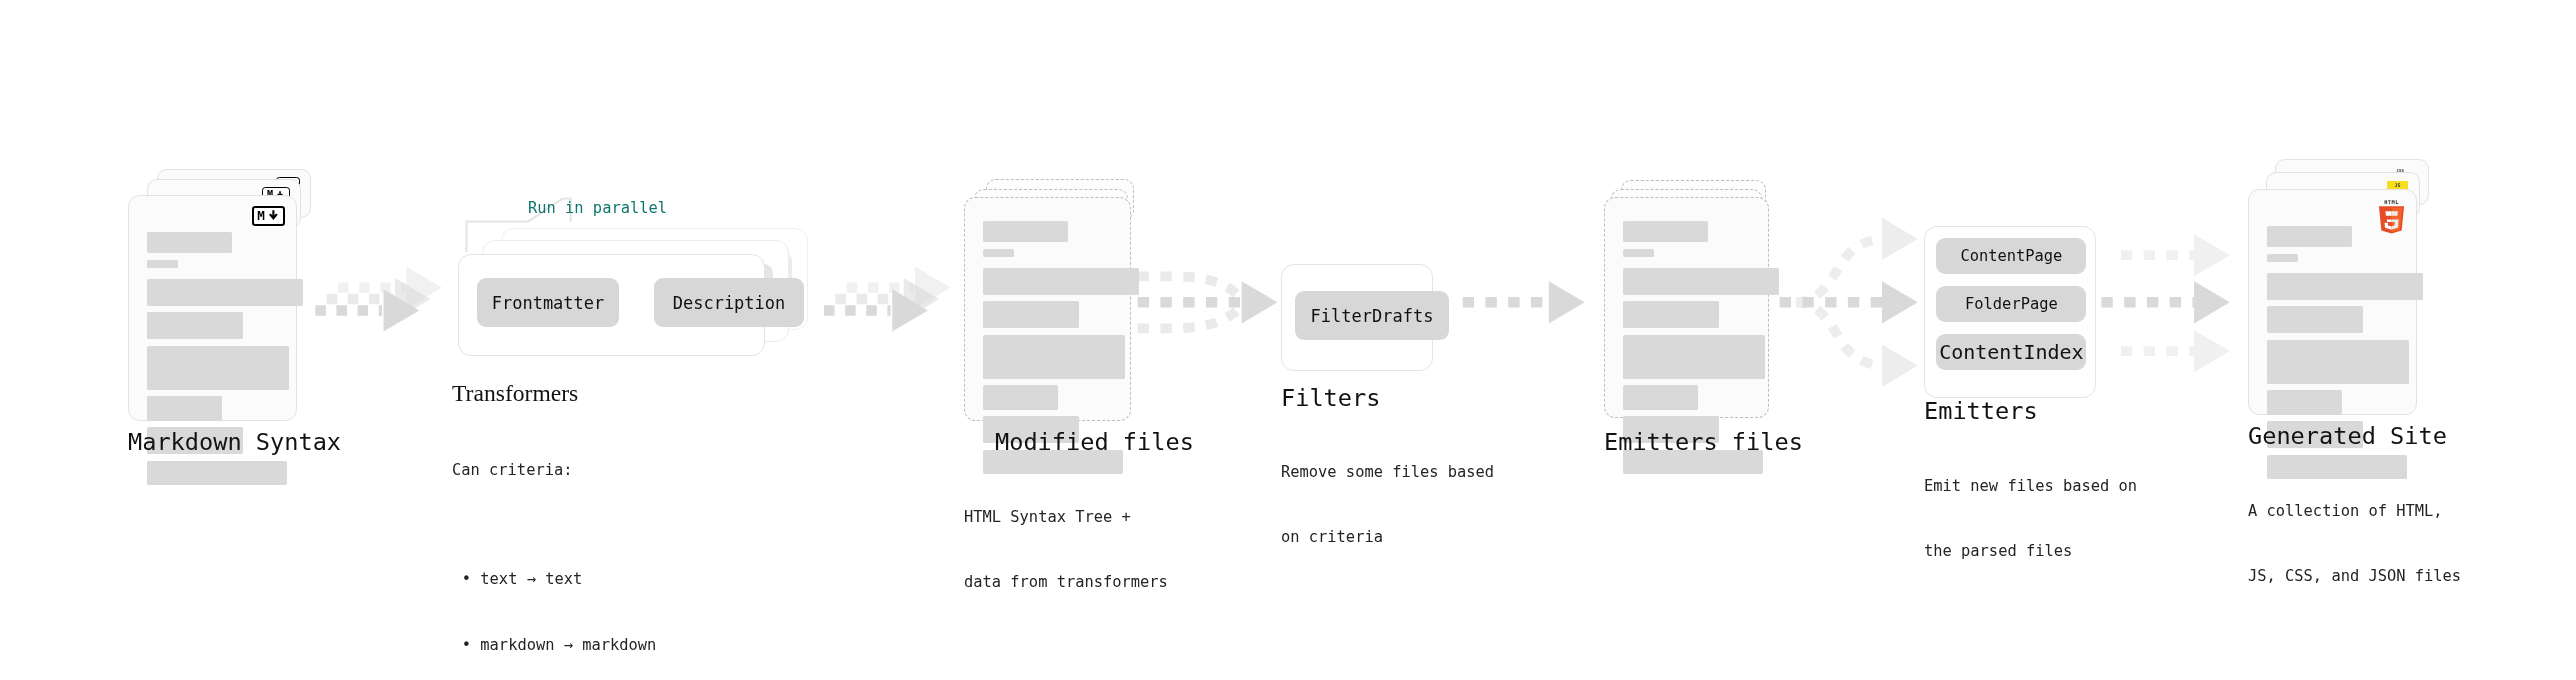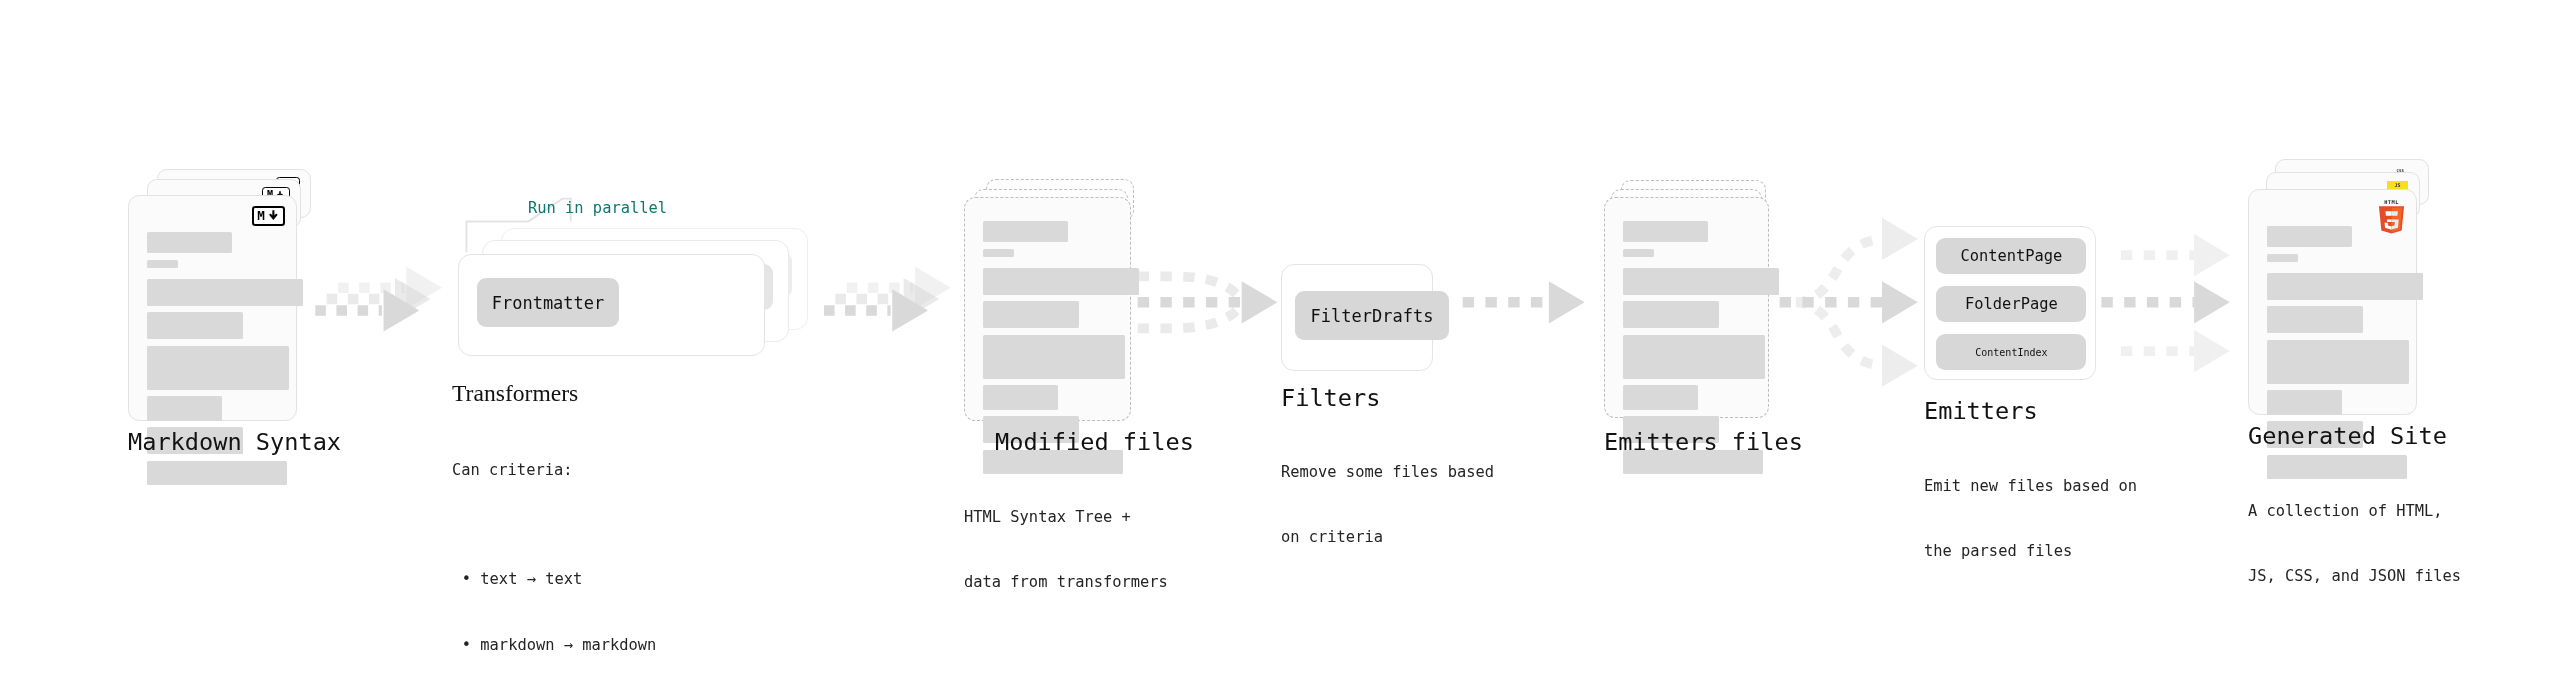--- a/index.html
+++ b/index.html
@@ -309,20 +309,21 @@
         <path d="M40,34 L50,40 L40,46 Z" fill="#d6d6d6"></path>
       </g>
       <g opacity="1">
         <line x1="2" y1="58" x2="42" y2="58" stroke="#c9c9c9" stroke-width="3"></line>
         <path d="M42,51 L54,58 L42,65 Z" fill="#c9c9c9"></path>
       </g>
     </svg>
 
     <div class="group" style="left:458px; top:254px; width:307px; height:102px; border-color:#e4e4e4;">
       <div class="pill" style="left:18px; top:23px; width:142px; height:49px;">Frontmatter</div>
+      <div class="pill" style="left:195px; top:23px; width:150px; height:49px;">Description</div>
     </div>
 
     <div class="title" style="left:452px; top:380px;font-family:Liberation Serif, serif;">Transformers</div>
 
     <div class="desc" style="left:452px; top:416px;">
       <div>Can criteria:</div>
       <ul class="bullets">
         <li style="padding-left:9.8px;">• text → text</li>
         <li style="padding-left:9.8px;">• markdown → markdown</li>
         
@@ -377,24 +378,24 @@
           <div class="bar" style="width: 75px; height: 24.4px;"></div>
           <div class="bar" style="width: 96px; height: 27px;"></div>
           <div class="bar" style="width: 140px; height: 24.4px;"></div>
         </div>
     </div>
 
     <div class="title" style="left:1604px; top:428px;">Emitters files</div>
   </div>
 
   <div class="node" style="left:0; top:0;">
-    <div class="group" style="left:1924px; top:226px; width:172px; height:154px;">
+    <div class="group" style="left:1924px; top:226px; width:172px; height:172px;">
       <div class="pill" style="left:11.4px; top:11.4px; width:150px; height:36px; font-size:15.4px;">ContentPage</div>
       <div class="pill" style="left:11.4px; top:59px; width:150px; height:36px; font-size:15.4px;">FolderPage</div>
-      <div class="pill" style="left:11.4px; top:107px; width:150px; height:36px; font-size:10px;">ContentIndex</div>
+      <div class="pill" style="left:11.4px; top:107px; width:150px; height:36px; font-size:20px;">ContentIndex</div>
     </div>
 
     <div class="title" style="left:1924px; top:397px;">Emitters</div>
     <div class="desc" style="left:1924px; top:432px;">
       <div>Emit new files based on</div>
       <div>the parsed files</div>
     </div>
   </div>
 
   <div class="node" style="left:0; top:0;">

